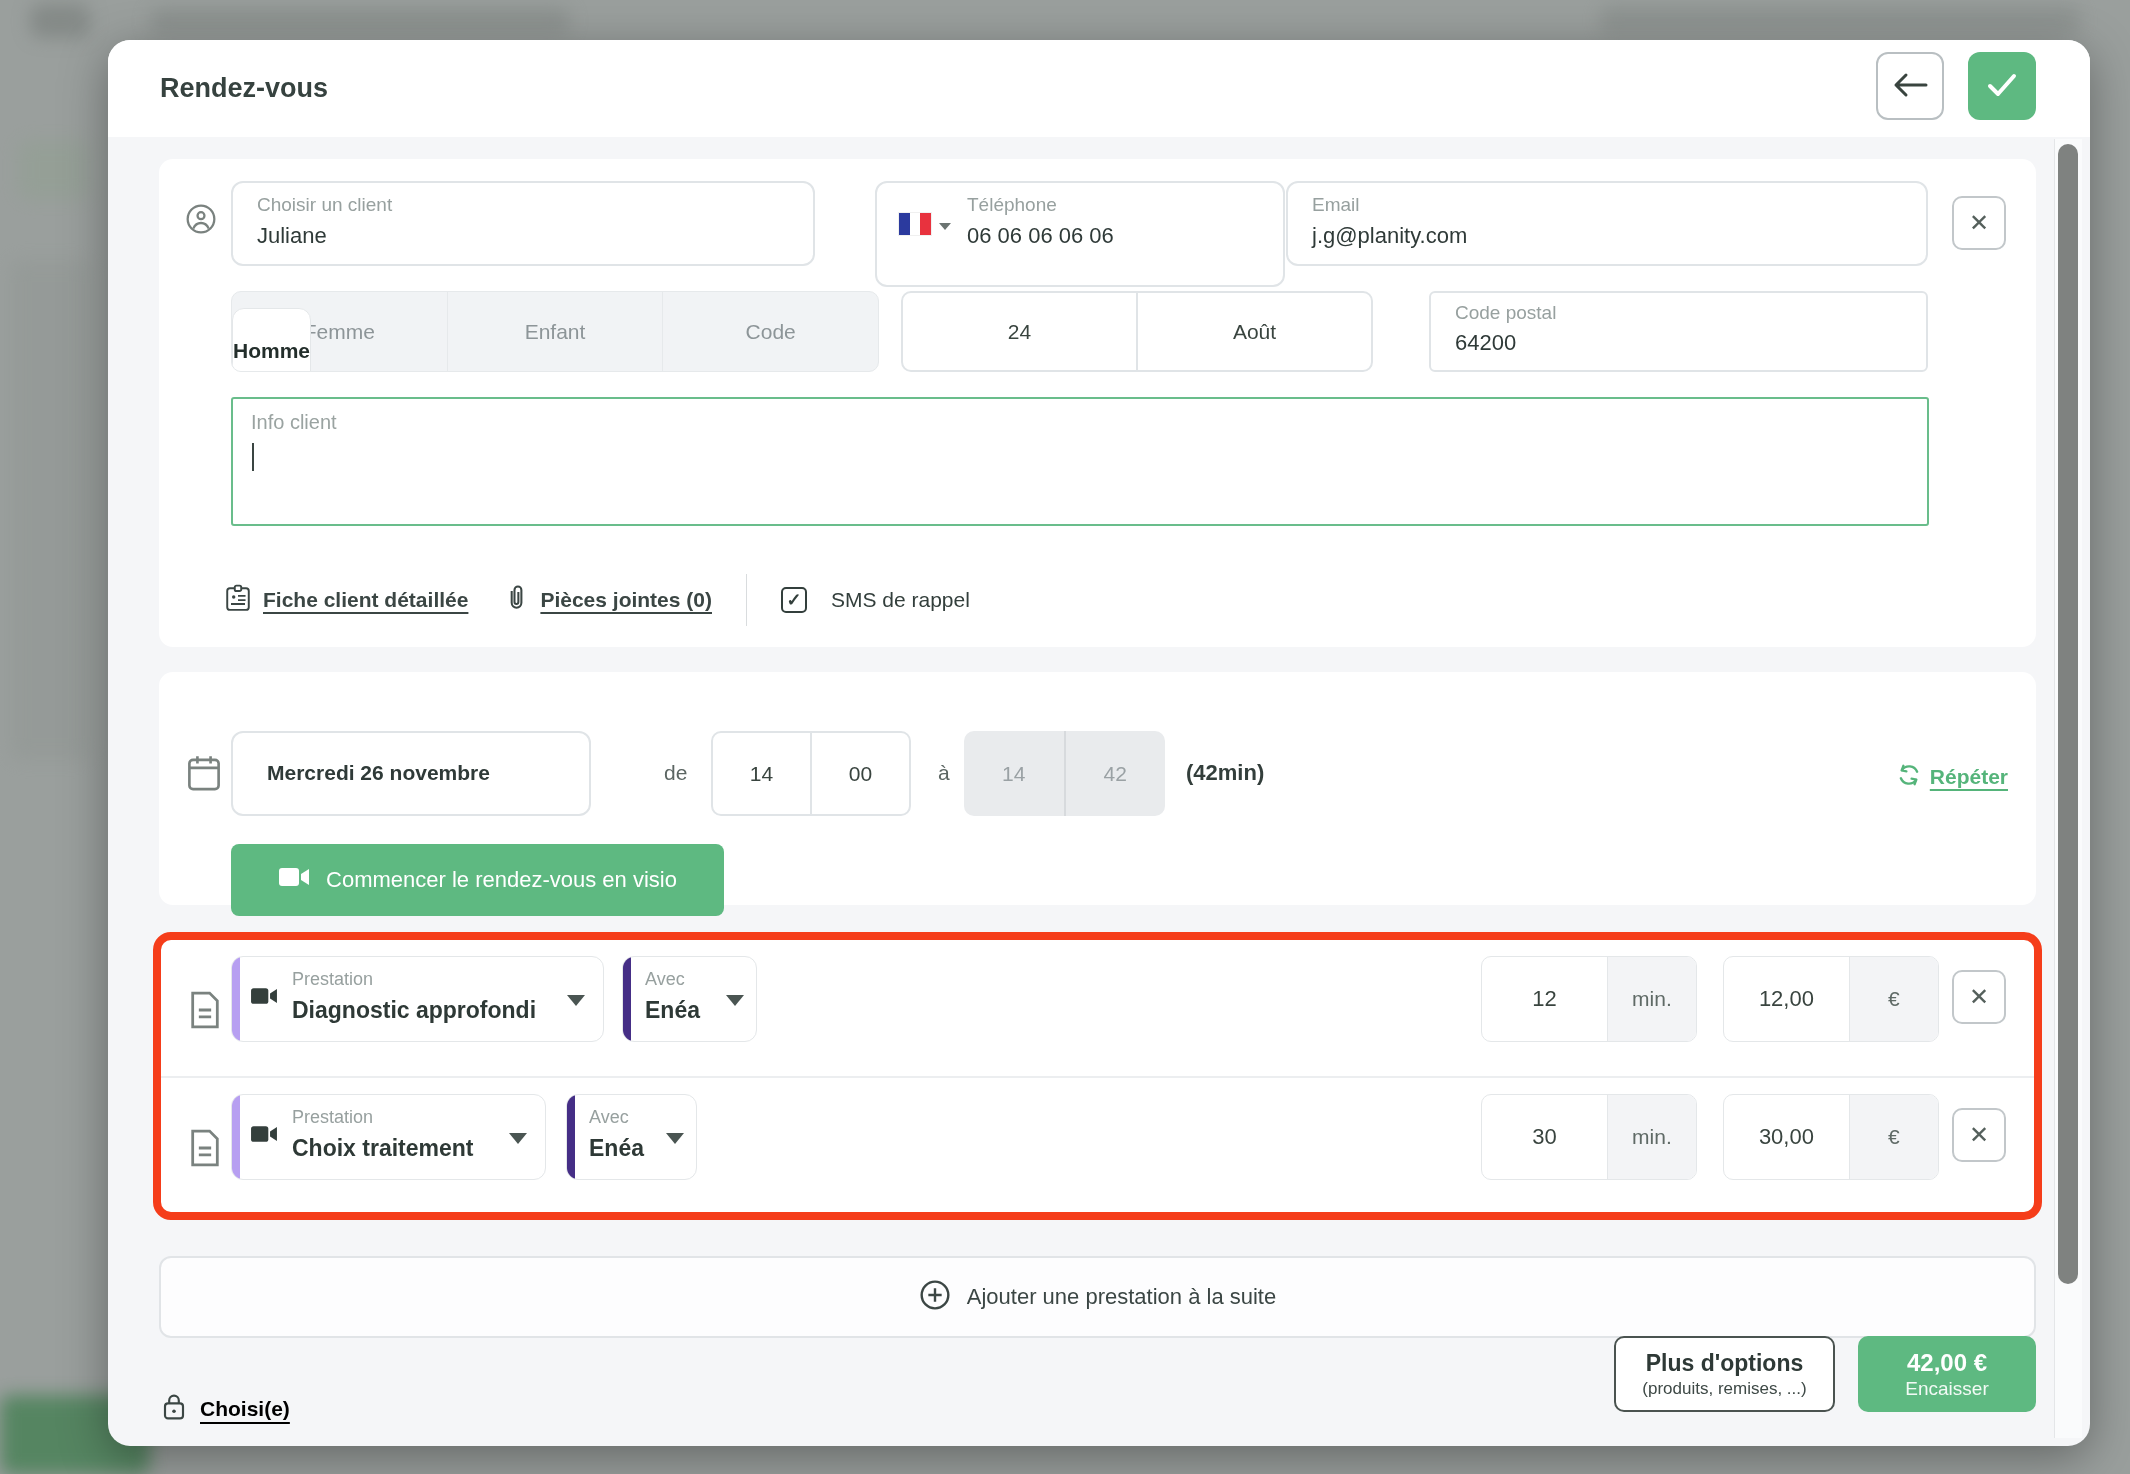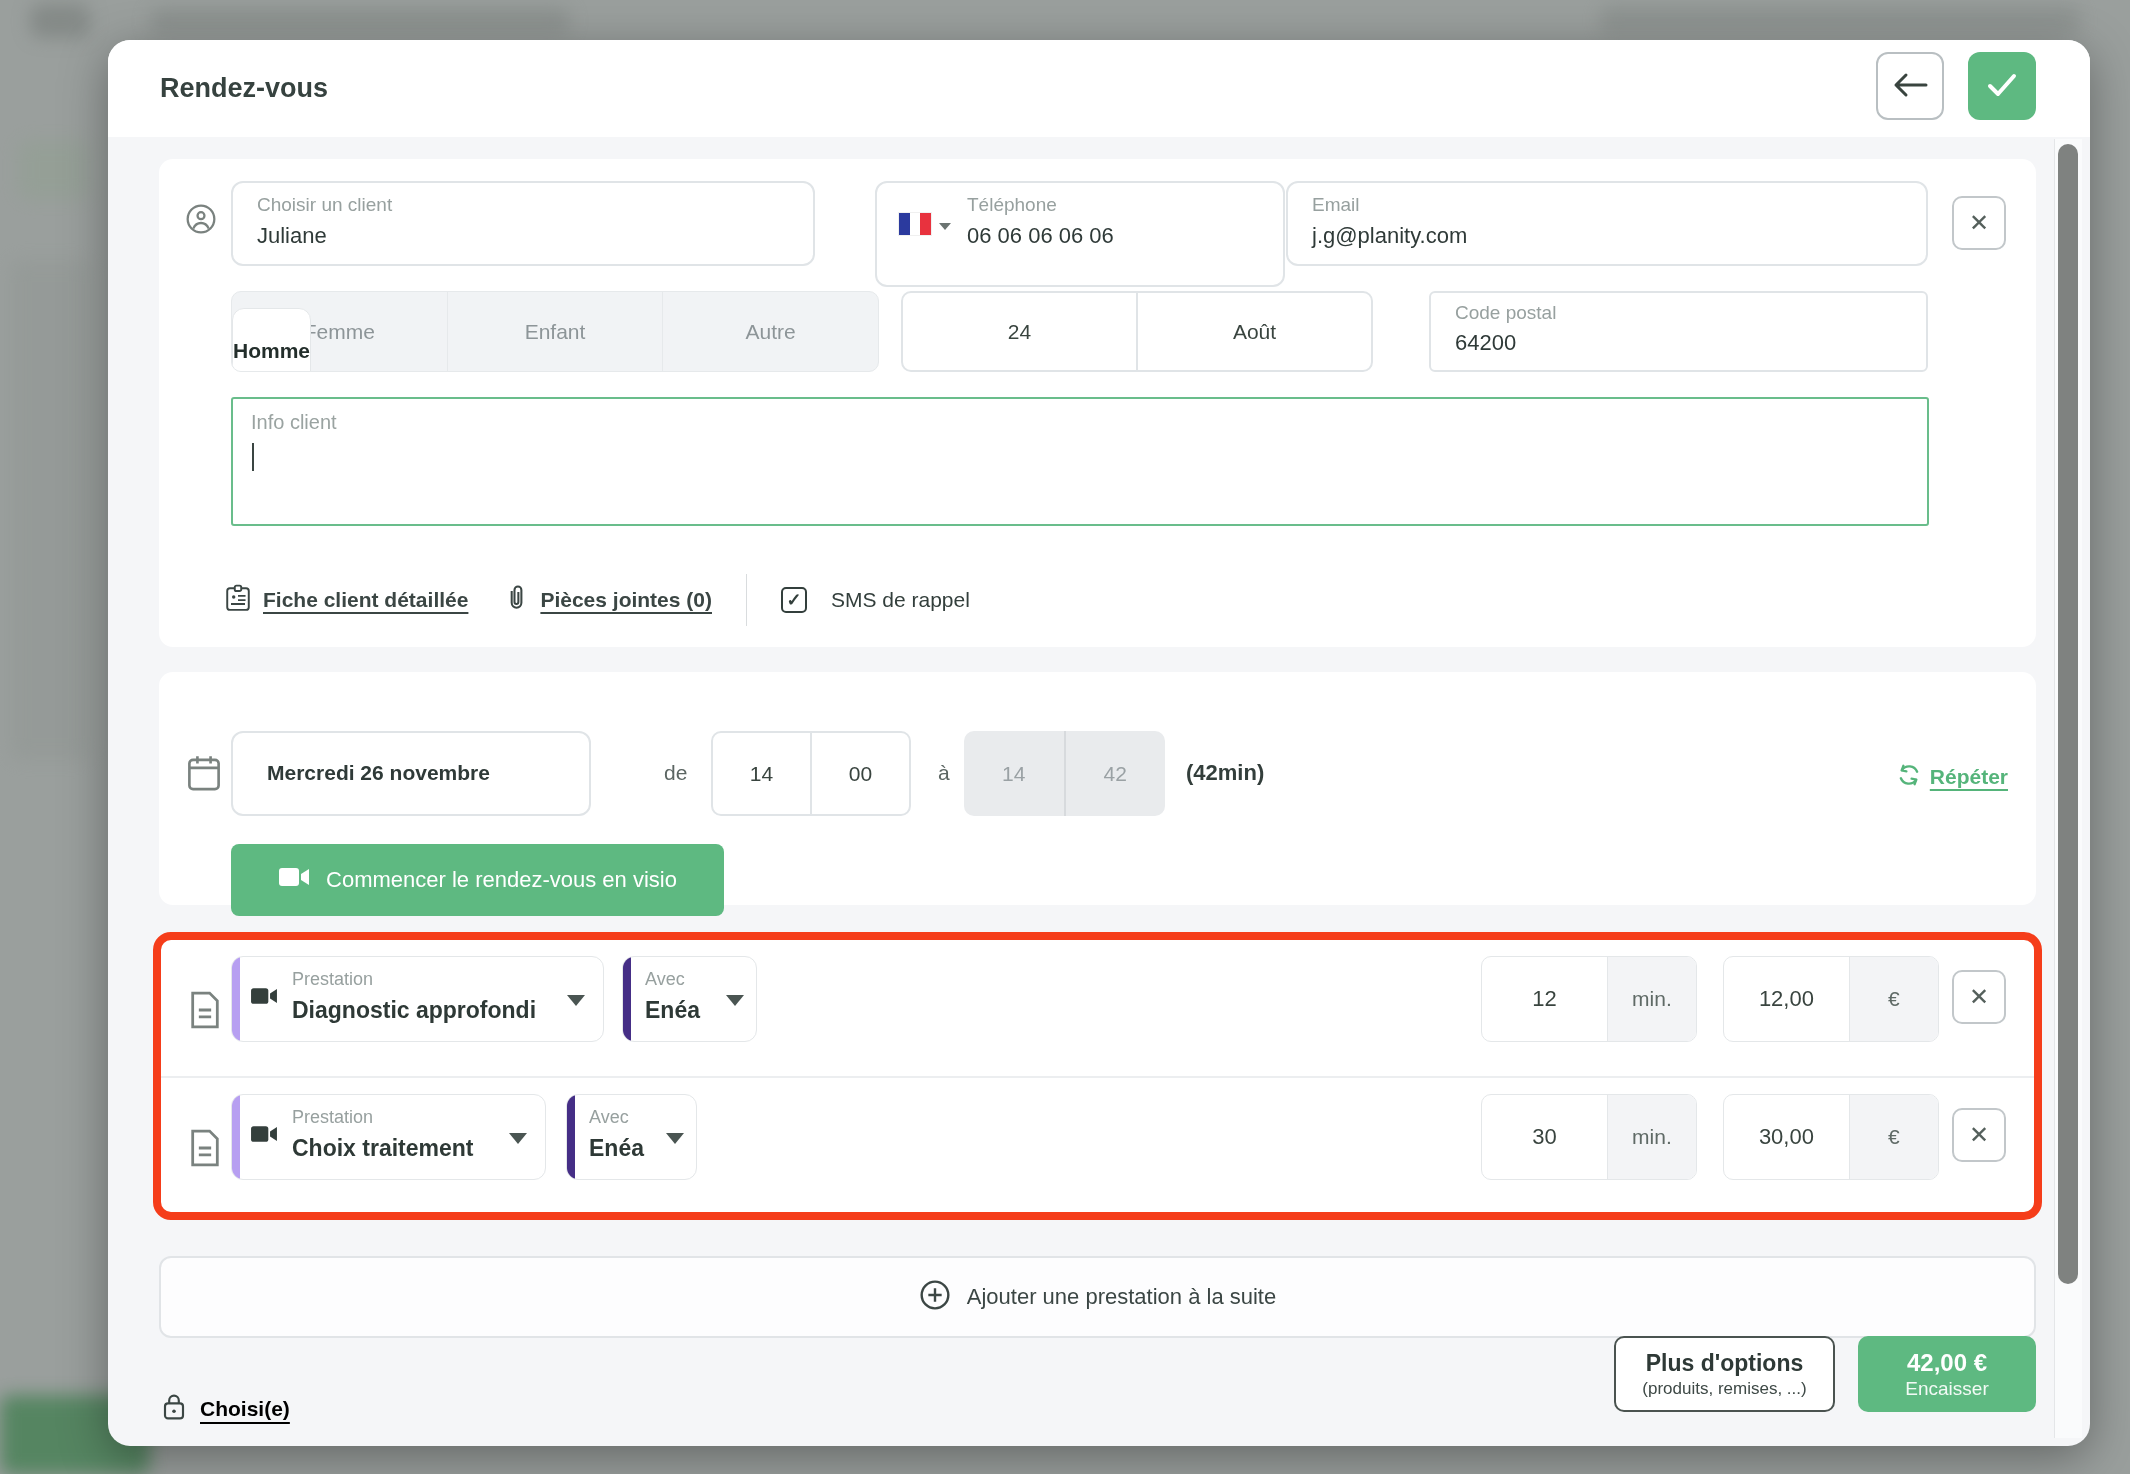--- a/index.html
+++ b/index.html
@@ -182,21 +182,21 @@
       </div>
 
       <button class="x-btn" style="left:1793px; top:37px;">
         <span>✕</span>
       </button>
 
       <div class="tabs">
         <div class="tab">Femme</div>
         <div class="tab sel">Homme</div>
         <div class="tab">Enfant</div>
-        <div class="tab">Autre</div>
+        <div class="tab">Code</div>
       </div>
 
       <div class="pairbox" style="left:742px; top:132px; width:472px; height:81px;">
         <div class="cell">24</div>
         <div class="cell">Août</div>
       </div>
 
       <div class="fld" style="left:1270px; top:132px; width:499px; height:81px; border-radius:6px;">
         <div class="lab" style="top:9px;">Code postal</div>
         <div class="val" style="top:37px;">64200</div>

